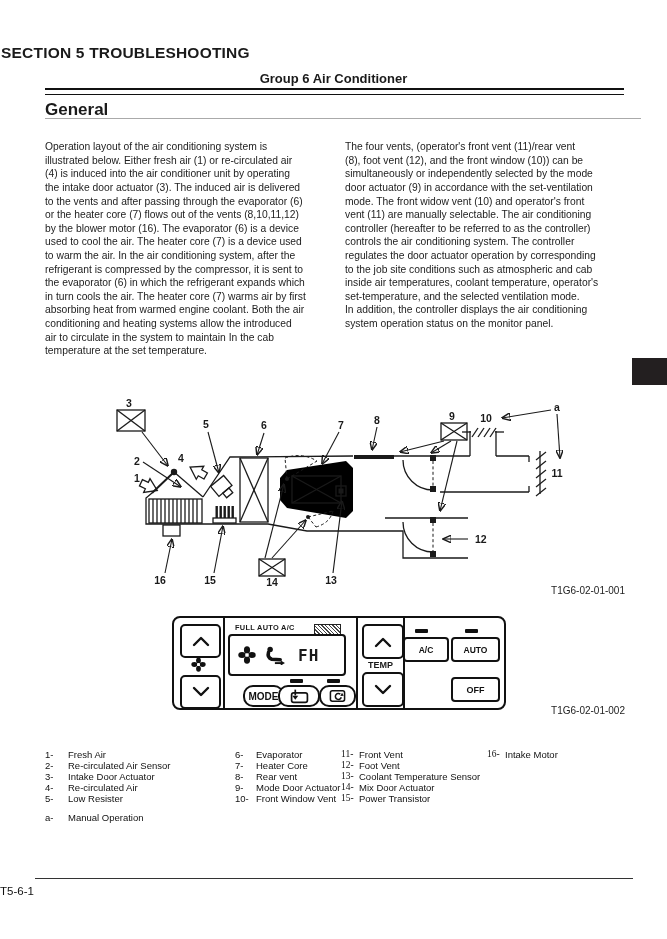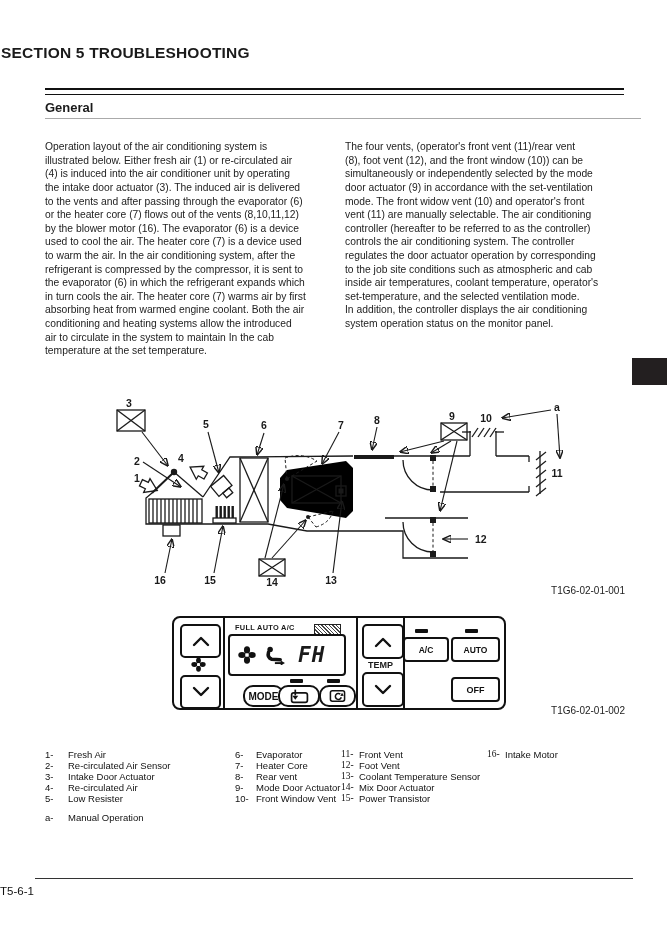--- a/index.html
+++ b/index.html
@@ -3,21 +3,21 @@
 <meta charset="utf-8">
 <style>
   html,body{margin:0;padding:0;background:#fff;}
   .page{position:relative;width:667px;height:939px;background:#fff;overflow:hidden;
         font-family:"Liberation Sans",sans-serif;color:#1a1a1a;}
   .abs{position:absolute;}
   
   .section-title{top:44px;left:1px;width:100%;font-size:15.5px;font-weight:bold;letter-spacing:.2px;}
   .group-title{top:71px;left:0;width:100%;text-align:center;font-size:13px;font-weight:bold;}
   .head-rule{top:88px;left:45px;width:579px;height:4px;border-top:2.6px solid #111;border-bottom:1.2px solid #111;}
-  .general{top:100px;left:45px;font-size:13px;font-weight:bold;}
+  .general{top:100px;left:45px;font-size:17px;font-weight:bold;}
   .general-rule{top:118px;left:45px;width:596px;border-top:1px solid #aaa;}
   
   .bodycol{top:130px;font-size:10.3px;line-height:13.6px;white-space:pre-line;color:#222;}
   .colL{left:45px;width:298px;}
   .colR{left:345px;width:292px;}
   
   .fig1{left:95px;top:395px;width:545px;height:205px;}
   .fig1 line,.fig1 polyline,.fig1 path,.fig1 rect,.fig1 circle{stroke:#1a1a1a;fill:none;stroke-width:1.3;}
   .fig1 .ptr{stroke-width:1.1;}
   .fig1 .thick{stroke-width:2;}
@@ -36,21 +36,21 @@
         display:flex;align-items:center;justify-content:center;font-weight:bold;color:#111;}
   .oval{border-radius:4px;}
   .b-fan-up{left:6px;top:6px;width:37px;height:30px;}
   .b-fan-dn{left:6px;top:57px;width:37px;height:30px;}
   .fan-glyph{position:absolute;left:17px;top:39px;width:15px;height:15px;}
   .lcd-title{position:absolute;left:61px;top:5px;font-size:7.4px;font-weight:bold;letter-spacing:.3px;}
   .lcd-badge{position:absolute;left:140px;top:5.5px;width:25px;height:9px;border:1px solid #222;
              background:repeating-linear-gradient(45deg,#444 0 1px,#fff 1px 2.6px);}
   .lcd{position:absolute;left:54px;top:16px;width:118px;height:42px;border:2px solid #111;border-radius:4px;
        display:flex;align-items:center;gap:8px;padding:0 8px;box-sizing:border-box;}
-  .lcd-value{font-size:21px;font-weight:bold;font-style:italic;font-family:"DejaVu Sans Mono",monospace;letter-spacing:1px;}
+  .lcd-value{font-size:16px;font-weight:bold;font-family:"DejaVu Sans Mono",monospace;letter-spacing:1px;}
   .b-mode{left:69px;top:67px;width:37px;height:18px;border-radius:10px;font-size:10px;}
   .ind{position:absolute;height:3.5px;width:13px;background:#111;border-radius:1px;}
   .ind-v1{left:116px;top:61px}.ind-v2{left:153px;top:61px}
   .ind-ac{left:241px;top:11px}.ind-auto{left:291px;top:11px}
   .b-v1{left:104px;top:67px;width:38px;height:18px;border-radius:10px;}
   .b-v2{left:145px;top:67px;width:33px;height:18px;border-radius:10px;}
   .b-temp-up{left:188px;top:6px;width:38px;height:31px;}
   .b-temp-dn{left:188px;top:54px;width:38px;height:31px;}
   .temp-label{position:absolute;left:183px;top:42px;width:47px;text-align:center;font-size:9px;font-weight:bold;}
   .b-ac{left:229px;top:19px;width:42px;height:21px;font-size:8.5px;}
@@ -74,20 +74,21 @@
   .foot-rule{top:878px;left:35px;width:598px;border-top:1.5px solid #333;}
   .page-num{top:885px;left:0;width:100%;text-align:left;font-size:11.5px;color:#111;}
   .tab{top:358px;right:0;width:35px;height:27px;background:#231f20;}
 </style>
 </head>
 <body>
 
 <div class="page">
 
   <div class="abs section-title">SECTION 5 TROUBLESHOOTING</div>
+  <div class="abs group-title">Group 6 Air Conditioner</div>
   <div class="abs head-rule"></div>
   <div class="abs general">General</div>
   <div class="abs general-rule"></div>
 
   <p class="abs bodycol colL">Operation layout of the air conditioning system is
 illustrated below. Either fresh air (1) or re-circulated air
 (4) is induced into the air conditioner unit by operating
 the intake door actuator (3). The induced air is delivered
 to the vents and after passing through the evaporator (6)
 or the heater core (7) flows out of the vents (8,10,11,12)

